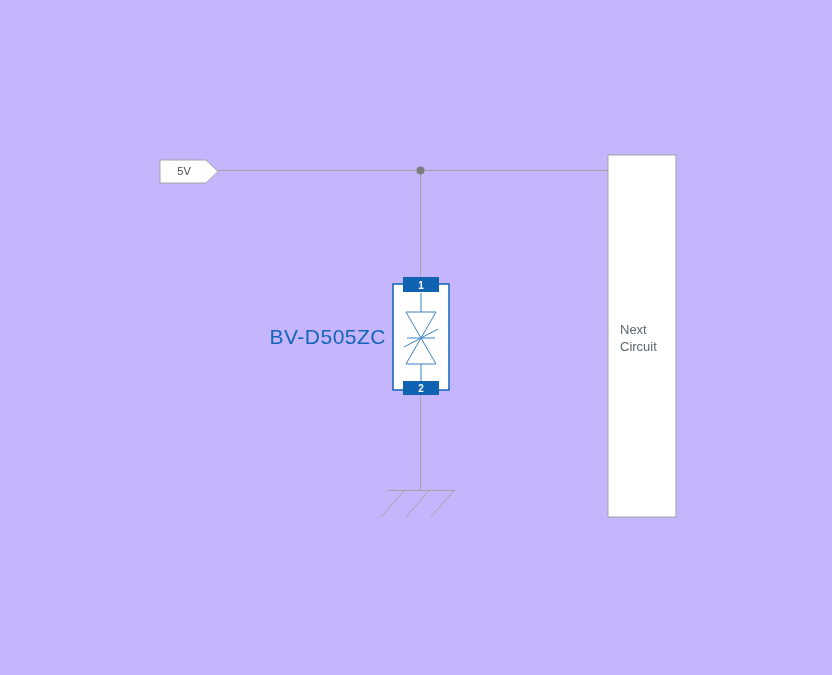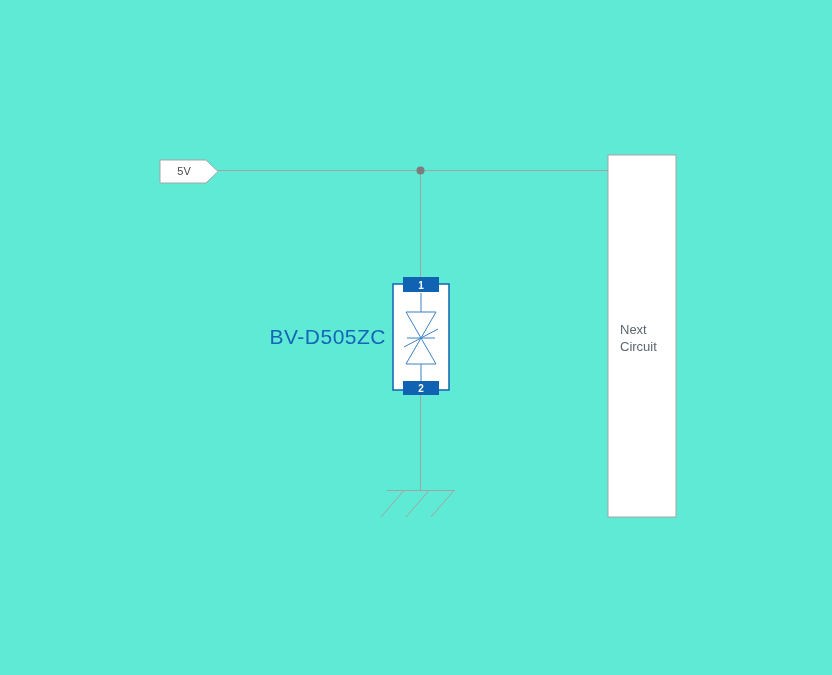--- a/index.html
+++ b/index.html
@@ -4,21 +4,21 @@
 <style>
   html, body {
     margin: 0;
     padding: 0;
     background: #ffffff;
   }
   .canvas {
     position: relative;
     width: 832px;
     height: 675px;
-    background: #5eead4;
+    background: #c4b5fd;
     font-family: "Liberation Sans", sans-serif;
     overflow: hidden;
   }
   svg { display: block; }
 
   .wire   { stroke: #a3a3a3; stroke-width: 1; fill: none; }
   .box    { fill: #ffffff; stroke: #a3a3a3; stroke-width: 1; }
   .flag   { fill: #ffffff; stroke: #a3a3a3; stroke-width: 1; }
   .junction { fill: #7d7d7d; stroke: none; }
 

